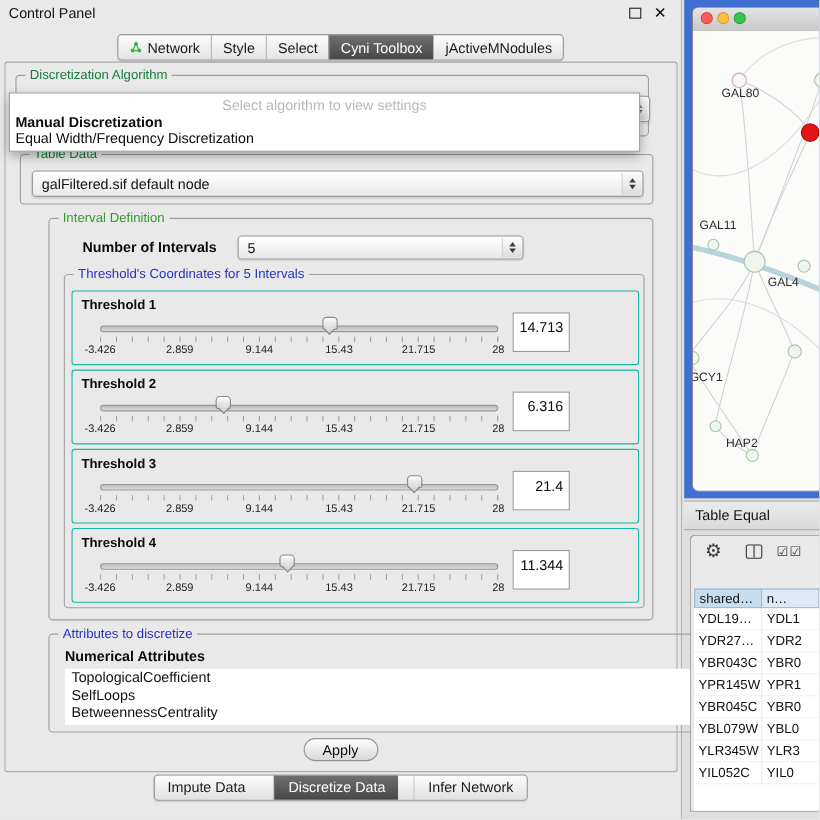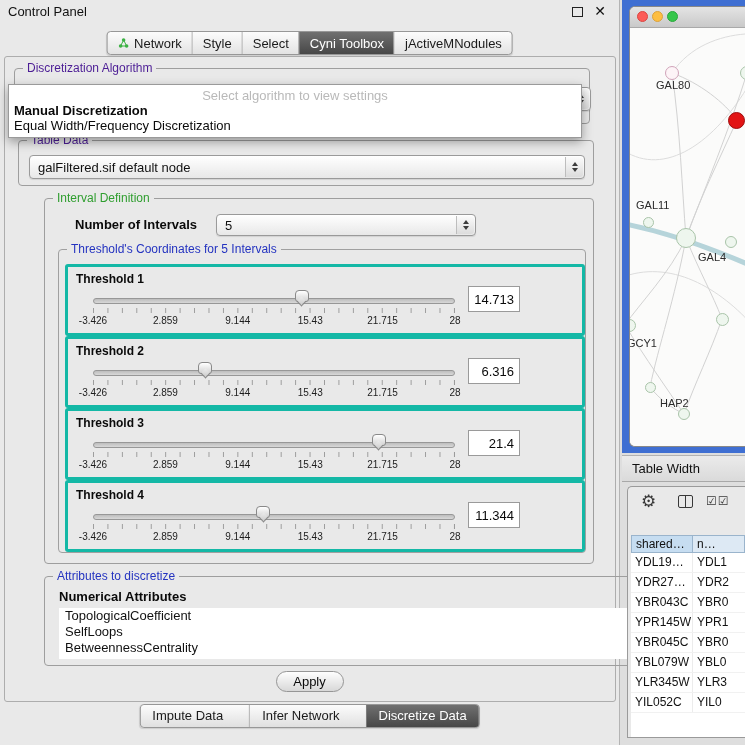--- a/index.html
+++ b/index.html
@@ -13,46 +13,46 @@
 
   .tabbar{position:absolute;top:31px;left:50%;transform:translateX(-50%);display:flex;border:1px solid #979797;border-radius:4px;background:linear-gradient(#fcfcfc,#e3e3e3);height:22px;box-shadow:0 1px 1px rgba(0,0,0,.12);z-index:5;}
   .tab{display:flex;align-items:center;gap:5px;padding:0 10px;font-size:13px;color:#1a1a1a;border-left:1px solid #b3b3b3;white-space:nowrap;}
   .tab:first-child{border-left:none;border-radius:3px 0 0 3px;}
   .tab:last-child{border-radius:0 3px 3px 0;}
   .tab.selected{background:linear-gradient(#707070,#474747);color:#fff;border-left-color:#5a5a5a;}
 
   .panel-frame{position:absolute;left:4px;top:56px;width:610px;height:644px;border:1px solid #adadad;border-radius:3px;}
 
   .group{position:absolute;border:1px solid #9e9e9e;border-radius:4px;box-sizing:border-box;}
-  .glabel{position:absolute;top:-8px;left:8px;background:#e9e9e9;padding:0 4px;font-size:12px;color:#4c1d95;white-space:nowrap;}
+  .glabel{position:absolute;top:-8px;left:8px;background:#e9e9e9;padding:0 4px;font-size:12px;color:#15803d;white-space:nowrap;}
   .glabel.green{color:#2f9e2f;}
   .glabel.blue{color:#2433c0;}
 
   .combo{position:absolute;height:24px;border:1px solid #9a9a9a;border-radius:4px;background:linear-gradient(#ffffff,#e8e8e8);box-sizing:border-box;box-shadow:0 1px 1px rgba(0,0,0,.1);}
   .combo-text{position:absolute;left:8px;top:4px;right:22px;font-size:13px;color:#111;white-space:nowrap;overflow:hidden;}
   .combo-btn{position:absolute;right:1px;top:1px;bottom:1px;width:17px;border-left:1px solid #bdbdbd;display:flex;flex-direction:column;align-items:center;justify-content:center;gap:2px;border-radius:0 3px 3px 0;background:linear-gradient(#fbfbfb,#dcdcdc);}
   .arr{width:0;height:0;border-left:3.5px solid transparent;border-right:3.5px solid transparent;}
   .arr.up{border-bottom:4px solid #3c3c3c;}
   .arr.dn{border-top:4px solid #3c3c3c;}
 
   .algo-popup{position:absolute;left:8px;top:84px;width:572px;background:#fff;border:1px solid #9a9a9a;box-shadow:0 4px 10px rgba(0,0,0,.35);z-index:40;padding:3px 0 4px;}
   .popup-hint{text-align:center;color:#b9b9b9;font-size:13px;height:15px;line-height:15px;}
   .popup-opt{font-size:13px;height:15px;line-height:15px;padding-left:5px;color:#0a0a0a;}
   .popup-opt.bold{font-weight:bold;}
 
-  .thbox{position:absolute;left:6px;width:514px;height:66px;border:3px solid #14b8a6;border-radius:3px;}
+  .thbox{position:absolute;left:6px;width:514px;height:66px;border:1px solid #14b8a6;border-radius:3px;}
   .thlabel{position:absolute;left:8px;top:5px;font-size:12px;font-weight:bold;color:#0a0a0a;}
   .sliderzone{position:absolute;left:25px;top:21px;width:362px;height:42px;}
   .track{position:absolute;left:0;right:0;top:10px;height:4px;background:linear-gradient(#bdbdbd,#d8d8d8);border:1px solid #979797;border-radius:3px;}
   .thumb{position:absolute;top:2px;width:14px;height:18px;transform:translateX(-50%);}
   .thumb::before{content:"";position:absolute;left:0;top:0;width:14px;height:12px;background:linear-gradient(#ffffff,#d3d3d3);border:1px solid #898989;border-radius:4px 4px 3px 3px;box-sizing:border-box;}
   .thumb::after{content:"";position:absolute;left:3.5px;top:8px;width:7px;height:7px;transform:rotate(45deg);background:linear-gradient(135deg,#ececec,#cccccc);border-right:1px solid #898989;border-bottom:1px solid #898989;box-sizing:border-box;}
   .ruler{position:absolute;left:0;right:0;top:20px;height:5px;background-image:linear-gradient(to right,#9b9b9b 1px,transparent 1px);background-size:4% 100%;background-repeat:repeat-x;border-right:1px solid #9b9b9b;}
   .ticklbl{position:absolute;top:27px;font-size:10px;color:#1c1c1c;transform:translateX(-50%);white-space:nowrap;}
-  .valfield{position:absolute;right:62px;top:19px;width:52px;height:26px;background:#fff;border:1px solid #9a9a9a;box-sizing:border-box;font-size:13px;text-align:right;padding:5px 5px 0 0;color:#0a0a0a;}
+  .valfield{position:absolute;right:62px;top:19px;width:52px;height:36px;background:#fff;border:1px solid #9a9a9a;box-sizing:border-box;font-size:13px;text-align:right;padding:5px 5px 0 0;color:#0a0a0a;}
 
   .numint-label{position:absolute;left:30px;top:18px;font-size:13px;font-weight:bold;color:#0a0a0a;}
   .attr-sub{position:absolute;left:14px;top:12px;font-size:13px;font-weight:bold;color:#0a0a0a;}
   .attr-list{position:absolute;left:14px;top:31px;right:12px;bottom:6px;background:#fff;overflow:hidden;}
   .attr-item{font-size:13px;height:16px;line-height:16px;padding-left:6px;color:#111;white-space:nowrap;}
   .attr-scroll{position:absolute;right:0;top:0;bottom:0;width:13px;background:#f3f3f3;border-left:1px solid #ddd;}
   .attr-thumb{position:absolute;left:2px;top:2px;width:9px;height:22px;background:#bdbdbd;border-radius:5px;}
 
   .apply-btn{position:absolute;left:50%;transform:translateX(-50%);top:671px;width:68px;height:21px;border:1px solid #969696;border-radius:11px;background:linear-gradient(#fefefe,#d8d8d8);font-size:13px;text-align:center;line-height:20px;color:#0a0a0a;box-sizing:border-box;}
 
@@ -242,22 +242,22 @@
       <div class="attr-scroll">
           <div class="attr-thumb"></div>
         </div>
     </div>
   </div>
 
   <div class="apply-btn">Apply</div>
 
   <div class="bottom-tabs">
     <div class="btab">Impute Data</div>
+    <div class="btab selected">Discretize Data</div>
     <div class="btab">Infer Network</div>
-    <div class="btab selected">Discretize Data</div>
   </div>
 </div>
 
 <div class="net-frame">
   <div class="net-window">
     <div class="net-titlebar">
       <span class="light red"></span>
       <span class="light yellow"></span>
       <span class="light green"></span>
     </div>
@@ -295,21 +295,21 @@
       <span class="nlabel" style="left:26px;top:51px;">GAL80</span>
       <span class="nlabel" style="left:6px;top:171px;">GAL11</span>
       <span class="nlabel" style="left:68px;top:223px;">GAL4</span>
       <span class="nlabel" style="left:-3px;top:309px;">GCY1</span>
       <span class="nlabel" style="left:30px;top:369px;">HAP2</span>
     </div>
   </div>
 </div>
 
 <div class="tp-header">
-  <span>Table Width</span>
+  <span>Table Equal</span>
 </div>
 
 <div class="tbl-win">
   <span class="gear-ic">⚙</span>
   <span class="cols-ic"></span>
   <span class="checks-ic">☑☑</span>
 
   <div class="tbl-head">
     <span class="th1">shared…</span>
     <span class="th2">n…</span>

